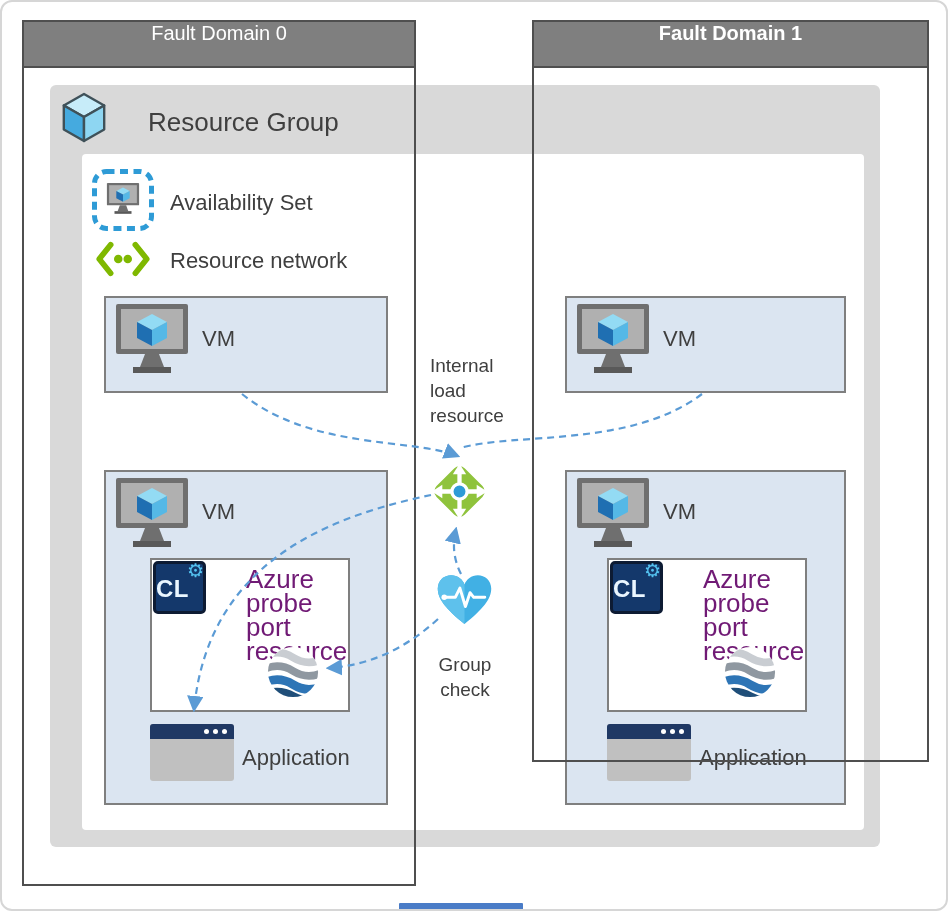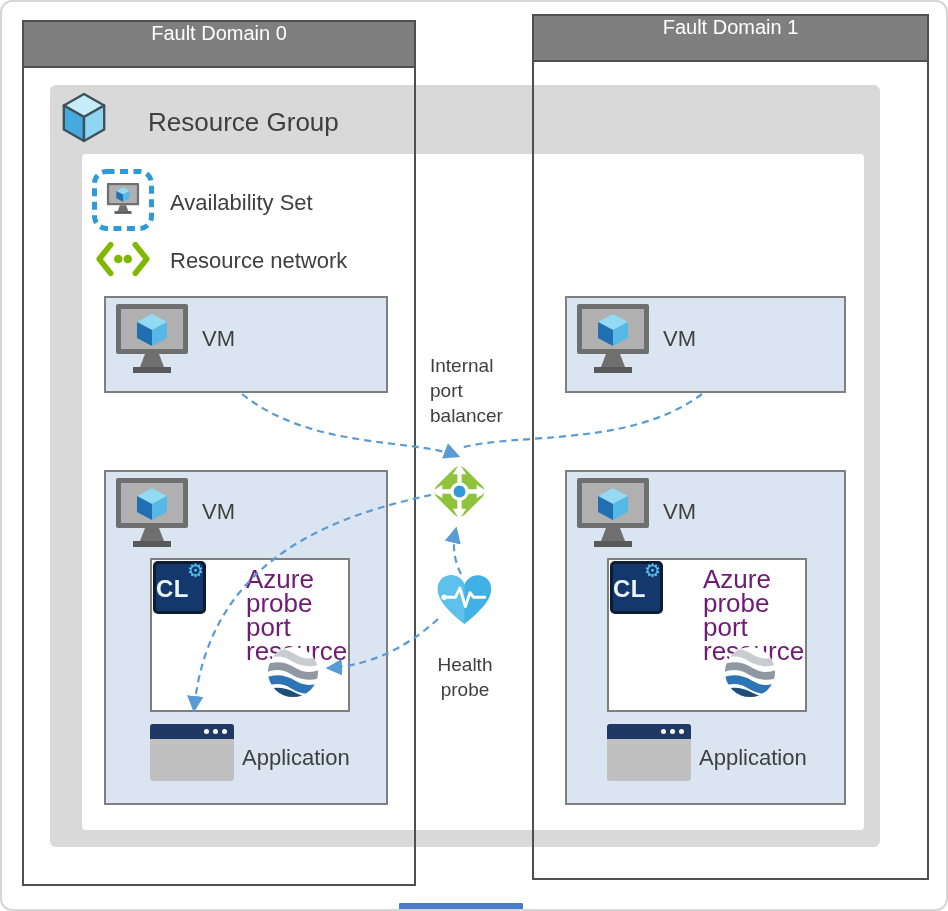--- a/index.html
+++ b/index.html
@@ -8,21 +8,21 @@
 
   .canvas { position:relative; width:948px; height:911px; background:#ffffff;
             border:2px solid #d6d6d6; border-radius:12px; overflow:hidden; }
 
   .abs { position:absolute; }
   .lbl { position:absolute; color:#3f3f3f; font-size:22px; white-space:nowrap; z-index:18; }
 
   
   .fd { position:absolute; border:2px solid #4f4f4f; background:transparent; z-index:40; pointer-events:none; }
   #fd0 { left:20px; top:18px; width:394px; height:866px; }
-  #fd1 { left:530px; top:12px; width:397px; height:866px; }
+  #fd1 { left:530px; top:18px; width:397px; height:742px;font-weight:bold; }
   .fd-header { height:46px; background:#7f7f7f; border-bottom:2px solid #4f4f4f;
                display:flex; justify-content:center;
                color:#ffffff; font-size:20px; }
 
   
   #rg { left:48px; top:83px; width:830px; height:762px; background:#d9d9d9; border-radius:6px; z-index:10; }
   #rg-icon { left:57px; top:88px; width:50px; height:56px; z-index:11; }
   #rg-label { left:146px; top:105px; font-size:26px; z-index:11; }
 
   #as { left:80px; top:152px; width:782px; height:676px; background:#ffffff; border-radius:4px; z-index:12; }
@@ -179,28 +179,28 @@
         <path d="M0,0 L10,5 L0,10 Z" fill="#5b9bd5"></path>
       </marker>
     </defs>
     <path class="conn" d="M240,392 C310,448 410,436 456,454" marker-end="url(#arrowhead)"></path>
     <path class="conn" d="M700,392 C628,446 515,430 458,446"></path>
     <path class="conn" d="M429,493 C330,514 206,558 192,708" marker-end="url(#arrowhead)"></path>
     <path class="conn" d="M459,572 C452,558 450,544 454,527" marker-end="url(#arrowhead)"></path>
     <path class="conn" d="M436,617 C400,650 362,664 326,666" marker-end="url(#arrowhead)"></path>
   </svg>
 
-  <div id="ilb-label">Internal port balancer</div>
+  <div id="ilb-label">Internal load resource</div>
   <svg id="lb-icon" viewBox="0 0 66 66">
       <use href="#sym-lb"></use>
     </svg>
   <svg id="heart-icon" viewBox="0 0 64 58">
       <use href="#sym-heart"></use>
     </svg>
-  <div id="hc-label">Health probe</div>
+  <div id="hc-label">Group check</div>
 
   <div id="fd0" class="fd">
     <div class="fd-header">
       <span>Fault Domain 0</span>
     </div>
   </div>
   <div id="fd1" class="fd">
     <div class="fd-header">
       <span>Fault Domain 1</span>
     </div>

